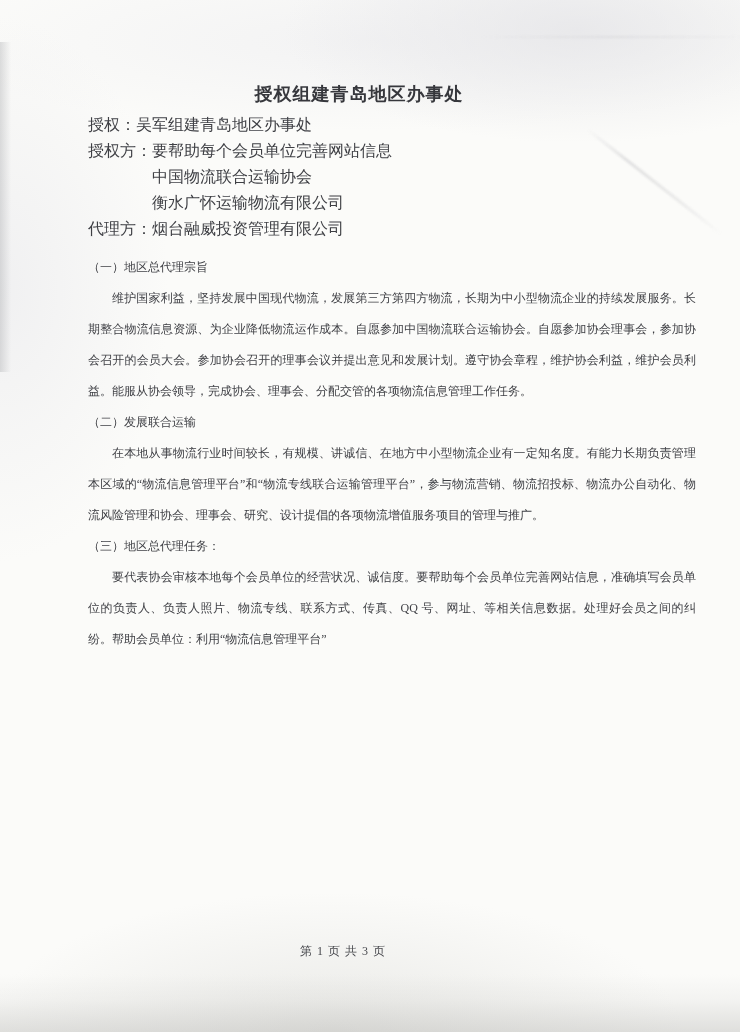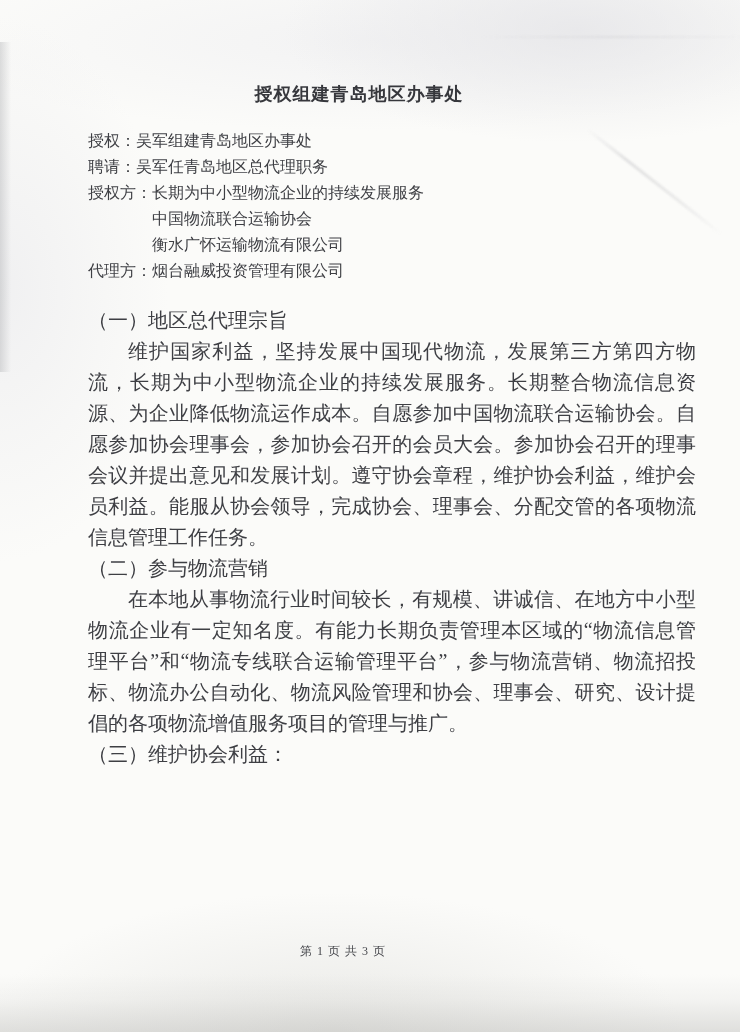--- a/index.html
+++ b/index.html
@@ -54,28 +54,27 @@
     left: -33px;
     margin-top: 76px;
     text-align: center;
     font-size: 18px;
     font-weight: bold;
     line-height: 36px;
     color: #36373c;
     letter-spacing: 1px;
   }
   .header-block {
-    margin-top: 16px;
     font-size: 16px;
     line-height: 26px;
   }
   .h-line.indent { padding-left: 64px; font-family: Liberation Serif, serif; }
   .body-block {
-    margin-top: 21px;
-    font-size: 20px;
+    margin-top: 10px;
+    font-size: 12px;
     line-height: 31px;
     text-align: justify;
   }
   .sec-heading { text-align: left; }
   .para {
     margin: 0;
     text-indent: 2em;
   }
   .footer {
     position: absolute;
@@ -104,43 +103,41 @@
 
     <div class="title-block">
       <div class="title-line">授权组建青岛地区办事处</div>
     </div>
 
     <div class="header-block">
       <div class="h-line">
         <span class="h-label">授权：</span><span class="h-value">吴军组建青岛地区办事处</span>
       </div>
       <div class="h-line">
-        <span class="h-label">聘请：</span><span class="h-value">吴军任青岛地区总代理职务</span>
-      </div>
-      <div class="h-line">
-        <span class="h-label">授权方：</span><span class="h-value">长期为中小型物流企业的持续发展服务</span>
+        <span class="h-label">授权方：</span><span class="h-value">要帮助每个会员单位完善网站信息</span>
       </div>
       <div class="h-line indent">
         <span class="h-label"></span><span class="h-value">中国物流联合运输协会</span>
       </div>
       <div class="h-line indent">
         <span class="h-label"></span><span class="h-value">衡水广怀运输物流有限公司</span>
       </div>
       <div class="h-line">
         <span class="h-label">代理方：</span><span class="h-value">烟台融威投资管理有限公司</span>
       </div>
     </div>
 
     <div class="body-block">
       <div class="sec-heading">（一）地区总代理宗旨</div>
       <p class="para">维护国家利益，坚持发展中国现代物流，发展第三方第四方物流，长期为中小型物流企业的持续发展服务。长期整合物流信息资源、为企业降低物流运作成本。自愿参加中国物流联合运输协会。自愿参加协会理事会，参加协会召开的会员大会。参加协会召开的理事会议并提出意见和发展计划。遵守协会章程，维护协会利益，维护会员利益。能服从协会领导，完成协会、理事会、分配交管的各项物流信息管理工作任务。</p>
 
-      <div class="sec-heading">（二）参与物流营销</div>
+      <div class="sec-heading">（二）发展联合运输</div>
       <p class="para">在本地从事物流行业时间较长，有规模、讲诚信、在地方中小型物流企业有一定知名度。有能力长期负责管理本区域的“物流信息管理平台”和“物流专线联合运输管理平台”，参与物流营销、物流招投标、物流办公自动化、物流风险管理和协会、理事会、研究、设计提倡的各项物流增值服务项目的管理与推广。</p>
 
-      <div class="sec-heading">（三）维护协会利益：</div>
+      <div class="sec-heading">（三）地区总代理任务：</div>
+      <p class="para">要代表协会审核本地每个会员单位的经营状况、诚信度。要帮助每个会员单位完善网站信息，准确填写会员单位的负责人、负责人照片、物流专线、联系方式、传真、QQ 号、网址、等相关信息数据。处理好会员之间的纠纷。帮助会员单位：利用“物流信息管理平台”</p>
     </div>
 
   </div>
 
   <div class="footer">第 1 页 共 3 页</div>
 
 </div>
 
 </body></html>

